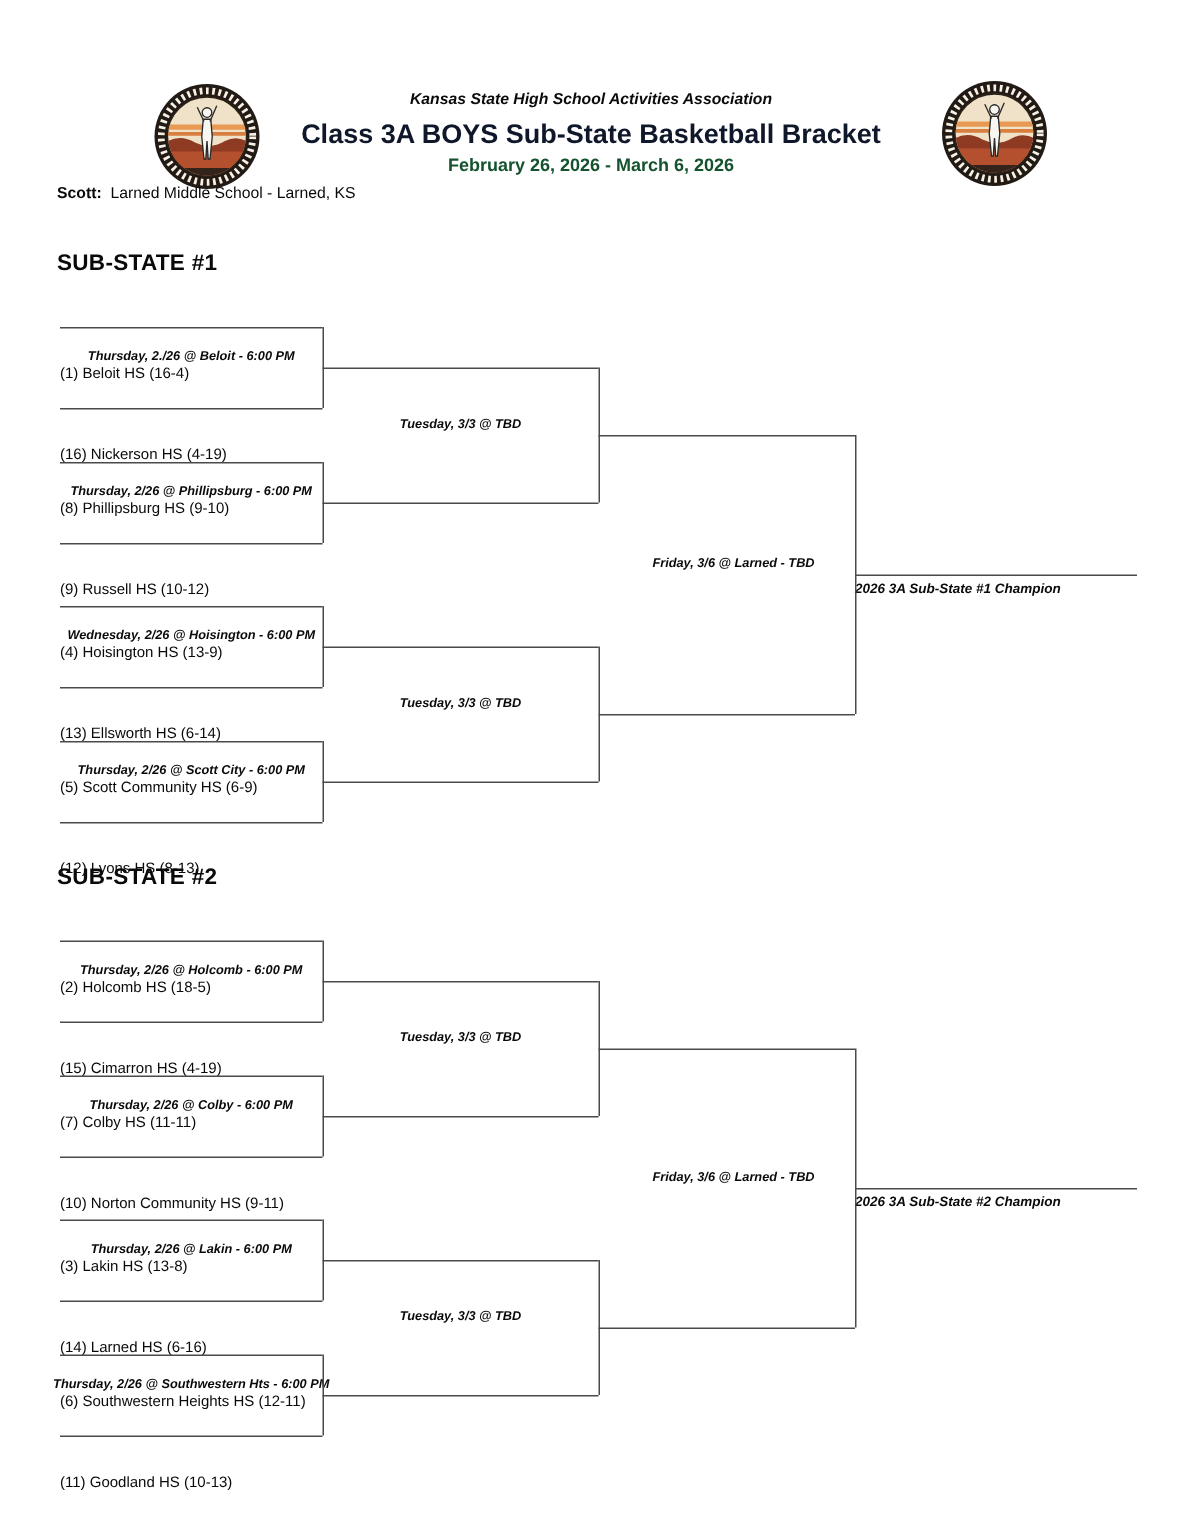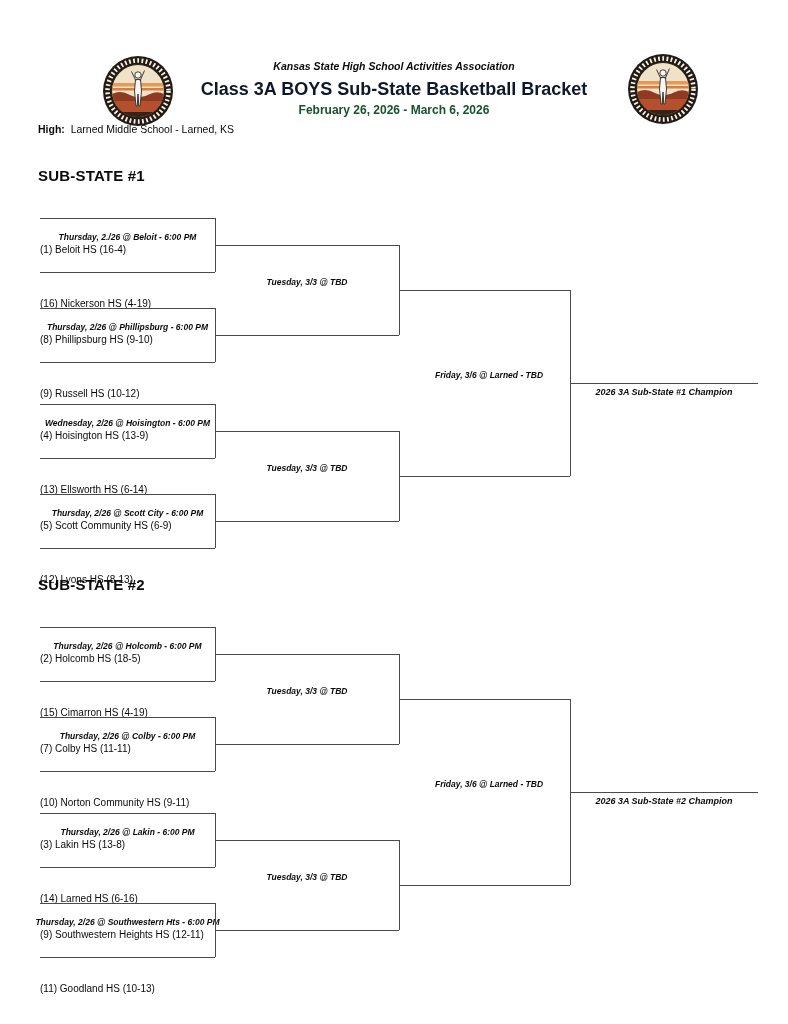--- a/index.html
+++ b/index.html
@@ -18,21 +18,21 @@
   .infoblock b { font-weight:bold; }
   
   .sechead { position:absolute; left:38px; font-size:15px; font-weight:bold; letter-spacing:.2px; }
   
   .hline { position:absolute; height:1.4px; background:#4a4a4a; }
   .vline { position:absolute; width:1.4px; background:#4a4a4a; }
   .team  { position:absolute; left:40px; font-size:10px; white-space:nowrap;margin-top:40px; }
   .gtext { position:absolute; font-size:8.5px; font-weight:bold; font-style:italic;
            text-align:center; white-space:nowrap; }
   .champ { position:absolute; font-size:9px; font-weight:bold; font-style:italic;
-           text-align:center; white-space:nowrap; }
+           text-align:left; white-space:nowrap; }
 </style>
 </head>
 <body>
 
 <div class="page">
 
   <svg class="logo" style="left:102px;top:55px" viewBox="0 0 72 72">
     <circle cx="36" cy="36" r="35" fill="#221a14"></circle>
     <circle cx="36" cy="36" r="30.5" fill="none" stroke="#f6f1e4" stroke-width="4.5" stroke-dasharray="1.8 2.4"></circle>
     <circle cx="36" cy="36" r="26.5" fill="#f0e2c8" stroke="#2a2218" stroke-width="1.2"></circle>
@@ -74,21 +74,21 @@
     </g>
   </svg>
 
   <div class="titleblock">
     <div class="assoc">Kansas State High School Activities Association</div>
     <div class="maintitle">Class 3A BOYS Sub-State Basketball Bracket</div>
     <div class="dates">February 26, 2026 - March 6, 2026</div>
   </div>
 
   <div class="infoblock">
-    <div><b>High:</b>&nbsp; <span>Larned Middle School - Larned, KS</span></div>
+    <div><b>Scott:</b>&nbsp; <span>Larned Middle School - Larned, KS</span></div>
   </div>
 
   <div class="sechead" style="top:167px">SUB-STATE #1</div>
 
   <div class="team" style="top:204px">(1) Beloit HS (16-4)</div>
   <div class="team" style="top:258px">(16) Nickerson HS (4-19)</div>
   <div class="team" style="top:294px">(8) Phillipsburg HS (9-10)</div>
   <div class="team" style="top:348px">(9) Russell HS (10-12)</div>
   <div class="team" style="top:390px">(4) Hoisington HS (13-9)</div>
   <div class="team" style="top:444px">(13) Ellsworth HS (6-14)</div>
@@ -134,21 +134,21 @@
   <div class="hline" style="left:570px;width:188px;top:383px"></div>
 
   <div class="sechead" style="top:576px">SUB-STATE #2</div>
 
   <div class="team" style="top:613px">(2) Holcomb HS (18-5)</div>
   <div class="team" style="top:667px">(15) Cimarron HS (4-19)</div>
   <div class="team" style="top:703px">(7) Colby HS (11-11)</div>
   <div class="team" style="top:757px">(10) Norton Community HS (9-11)</div>
   <div class="team" style="top:799px">(3) Lakin HS (13-8)</div>
   <div class="team" style="top:853px">(14) Larned HS (6-16)</div>
-  <div class="team" style="top:889px">(9) Southwestern Heights HS (12-11)</div>
+  <div class="team" style="top:889px">(6) Southwestern Heights HS (12-11)</div>
   <div class="team" style="top:943px">(11) Goodland HS (10-13)</div>
 
   <div class="gtext" style="left:25px;width:205px;top:641px">Thursday, 2/26 @ Holcomb - 6:00 PM</div>
   <div class="gtext" style="left:25px;width:205px;top:731px">Thursday, 2/26 @ Colby - 6:00 PM</div>
   <div class="gtext" style="left:25px;width:205px;top:827px">Thursday, 2/26 @ Lakin - 6:00 PM</div>
   <div class="gtext" style="left:25px;width:205px;top:917px">Thursday, 2/26 @ Southwestern Hts - 6:00 PM</div>
 
   <div class="gtext" style="left:215px;width:184px;top:686px">Tuesday, 3/3 @ TBD</div>
   <div class="gtext" style="left:215px;width:184px;top:872px">Tuesday, 3/3 @ TBD</div>
 

